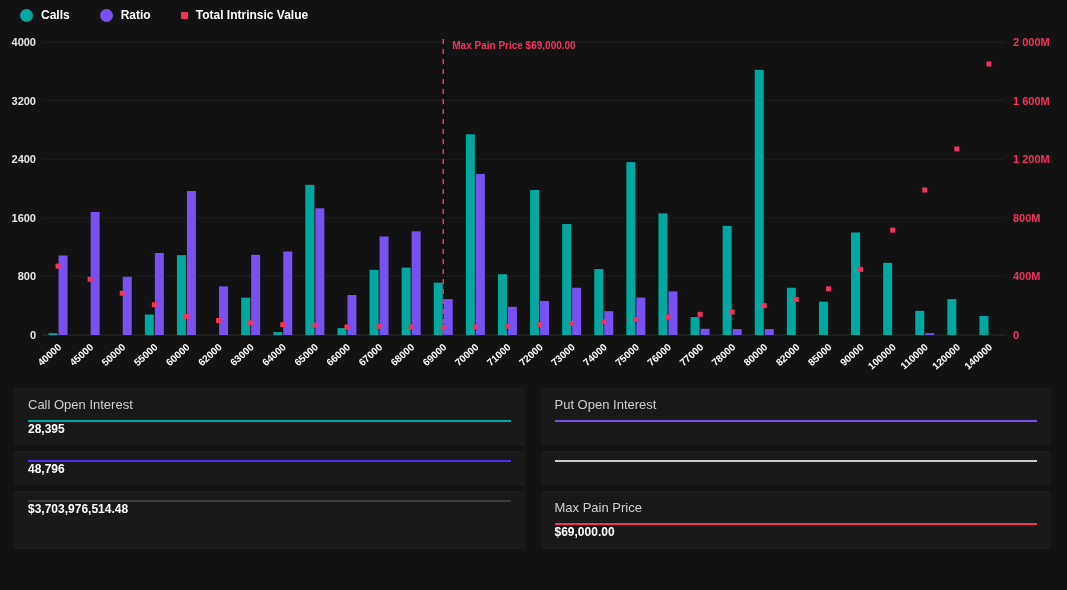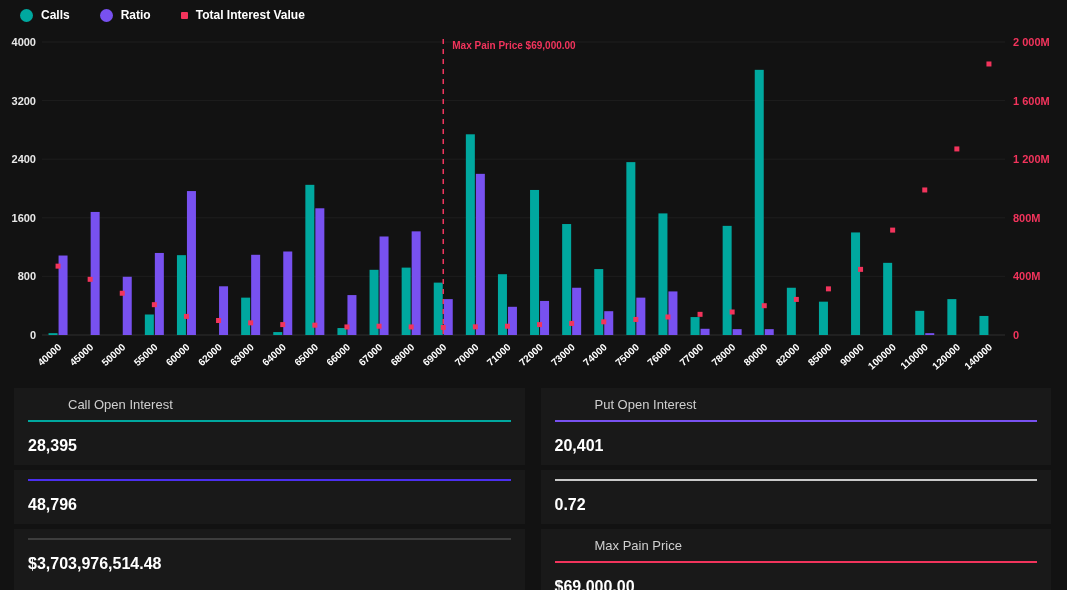--- a/index.html
+++ b/index.html
@@ -24,40 +24,40 @@
     position:absolute; top:40px; font-size:10px; font-weight:bold;
     color:#F2345C; white-space:nowrap; z-index:4;
   }
   svg text { font-family:"Liberation Sans","DejaVu Sans",sans-serif; }
   .stats-grid {
     position:absolute; top:388px; left:14px; right:16px;
     display:grid; grid-template-columns:1fr 1fr;
     column-gap:16px; row-gap:5px;
   }
   .stat-cell { background:#191919; padding:9px 14px 10px 14px; }
-  .stat-label { font-size:13px; color:#cfcfcf; padding-bottom:8px;margin-left:40px; }
+  .stat-label { font-size:13px; color:#cfcfcf; padding-bottom:8px; }
   .stat-accent { height:2px; width:100%; background:#444; }
-  .stat-value { font-size:16px; font-weight:bold; color:#fff; padding-top:15px; }
+  .stat-value { font-size:12px; font-weight:bold; color:#fff; padding-top:0; }
 </style>
 </head>
 <body>
 
 <div class="chart-wrap">
   <div class="legend">
     <div class="legend-item">
       <span class="swatch circle" id="sw0" style="background: rgb(0, 168, 159);"></span>
       <span class="legend-label">Calls</span>
     </div>
     <div class="legend-item">
       <span class="swatch circle" id="sw1" style="background: rgb(120, 81, 240);"></span>
       <span class="legend-label">Ratio</span>
     </div>
     <div class="legend-item">
       <span class="swatch square" id="sw2" style="background: rgb(242, 52, 92);"></span>
-      <span class="legend-label">Total Interest Value</span>
+      <span class="legend-label">Total Intrinsic Value</span>
     </div>
   </div>
   <div class="annotation-label" id="ann-label" style="left: 452.25px;">Max Pain Price $69,000.00</div>
   <svg id="chart-svg" width="1067" height="382">
       <line x1="42" y1="335" x2="1005" y2="335" stroke="#2e2e2e" stroke-width="1"></line>
       <text x="36" y="339" text-anchor="end" fill="#e8e8e8" font-size="11px" font-weight="bold">0</text>
       <text x="1013" y="339" text-anchor="start" fill="#F2345C" font-size="11px" font-weight="bold">0</text>
       <line x1="42" y1="276.4" x2="1005" y2="276.4" stroke="#1e1e1e" stroke-width="1"></line>
       <text x="36" y="280.4" text-anchor="end" fill="#e8e8e8" font-size="11px" font-weight="bold">800</text>
       <text x="1013" y="280.4" text-anchor="start" fill="#F2345C" font-size="11px" font-weight="bold">400M</text>
@@ -190,29 +190,27 @@
 
 <div class="stats-grid">
   <div class="stat-cell">
     <div class="stat-label">Call Open Interest</div>
     <div class="stat-accent" style="background: rgb(0, 168, 159);"></div>
     <div class="stat-value">28,395</div>
   </div>
   <div class="stat-cell">
     <div class="stat-label">Put Open Interest</div>
     <div class="stat-accent" style="background: rgb(120, 81, 240);"></div>
-    <div class="stat-value">20,401</div>
   </div>
   <div class="stat-cell">
     <div class="stat-accent" style="background: rgb(75, 47, 240);"></div>
     <div class="stat-value">48,796</div>
   </div>
   <div class="stat-cell">
     <div class="stat-accent" style="background: rgb(201, 201, 201);"></div>
-    <div class="stat-value">0.72</div>
   </div>
   <div class="stat-cell">
     <div class="stat-accent" style="background: rgb(61, 61, 61);"></div>
     <div class="stat-value">$3,703,976,514.48</div>
   </div>
   <div class="stat-cell">
     <div class="stat-label">Max Pain Price</div>
     <div class="stat-accent" style="background: rgb(242, 52, 92);"></div>
     <div class="stat-value">$69,000.00</div>
   </div>

